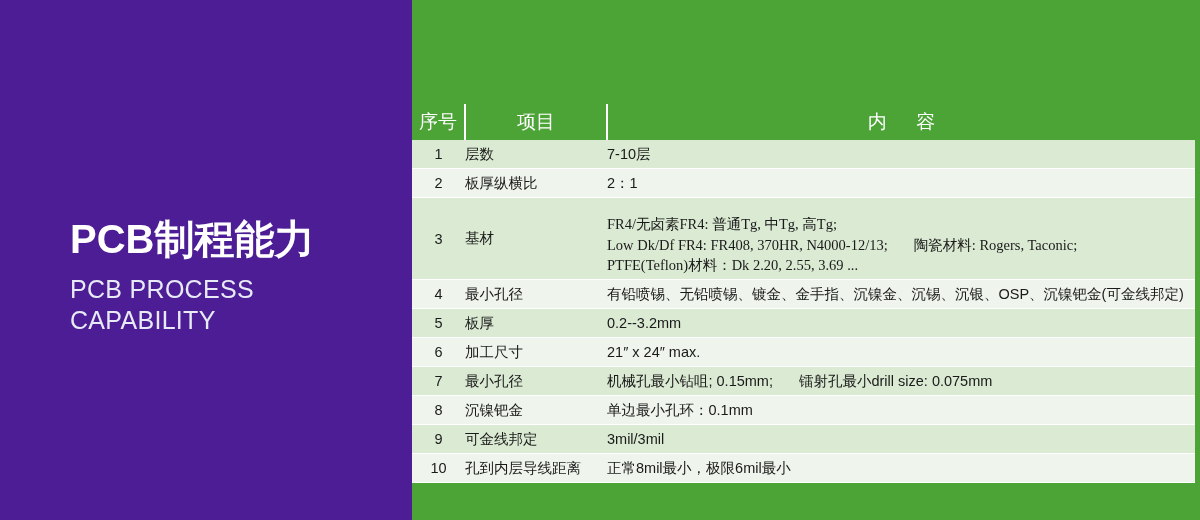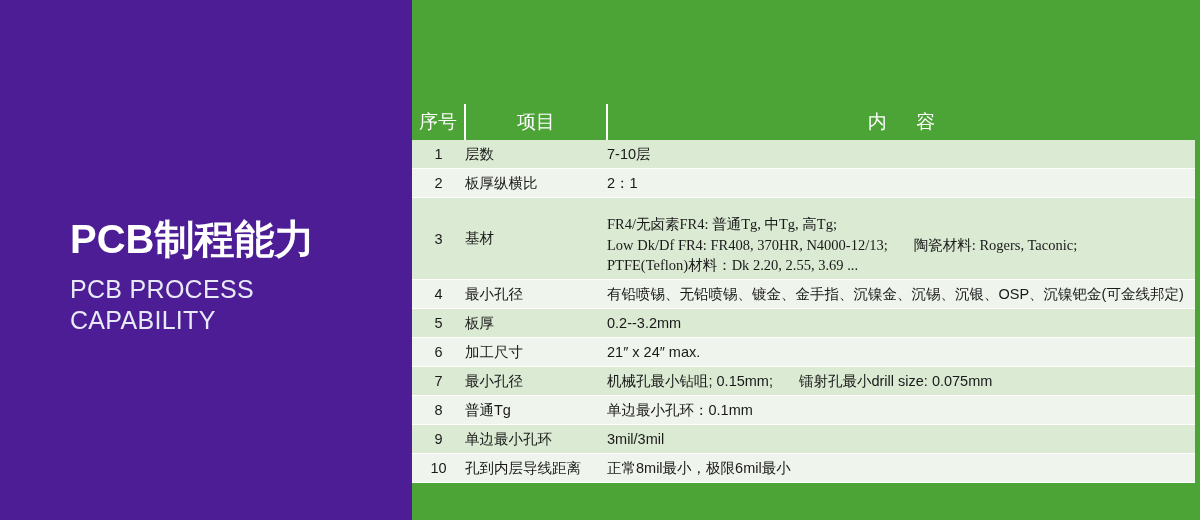--- a/index.html
+++ b/index.html
@@ -194,27 +194,27 @@
         </tr>
 
         <tr class="odd r7">
           <td class="no">7</td>
           <td class="item">最小孔径</td>
           <td class="desc"><span class="nowrap">机械孔最小钻咀; 0.15mm;</span><span class="gap"></span><span class="nowrap">镭射孔最小drill size: 0.075mm</span></td>
         </tr>
 
         <tr class="even r8">
           <td class="no">8</td>
-          <td class="item">普通Tg</td>
+          <td class="item">沉镍钯金</td>
           <td class="desc">单边最小孔环：0.1mm</td>
         </tr>
 
         <tr class="odd r9">
           <td class="no">9</td>
-          <td class="item">单边最小孔环</td>
+          <td class="item">可金线邦定</td>
           <td class="desc">3mil/3mil</td>
         </tr>
 
         <tr class="even r10">
           <td class="no">10</td>
           <td class="item">孔到内层导线距离</td>
           <td class="desc">正常8mil最小，极限6mil最小</td>
         </tr>
 
       </tbody>

